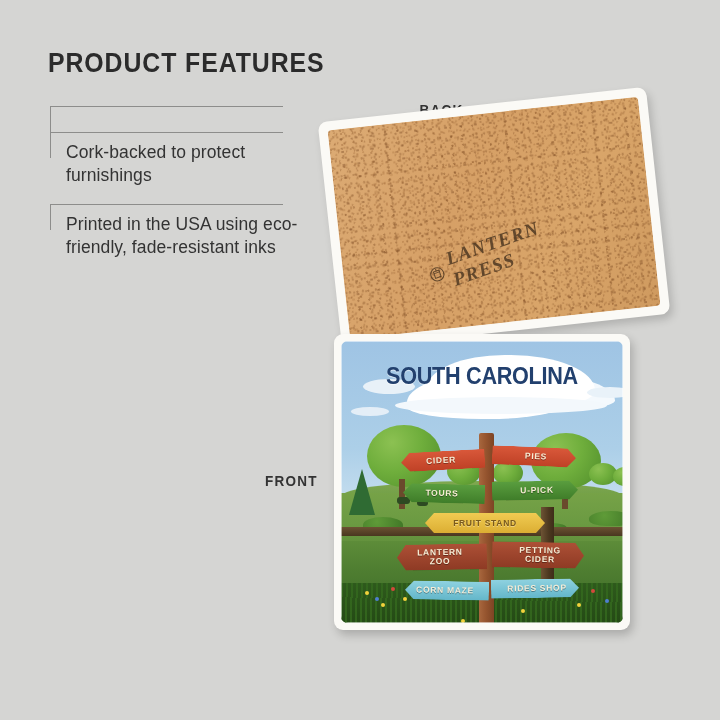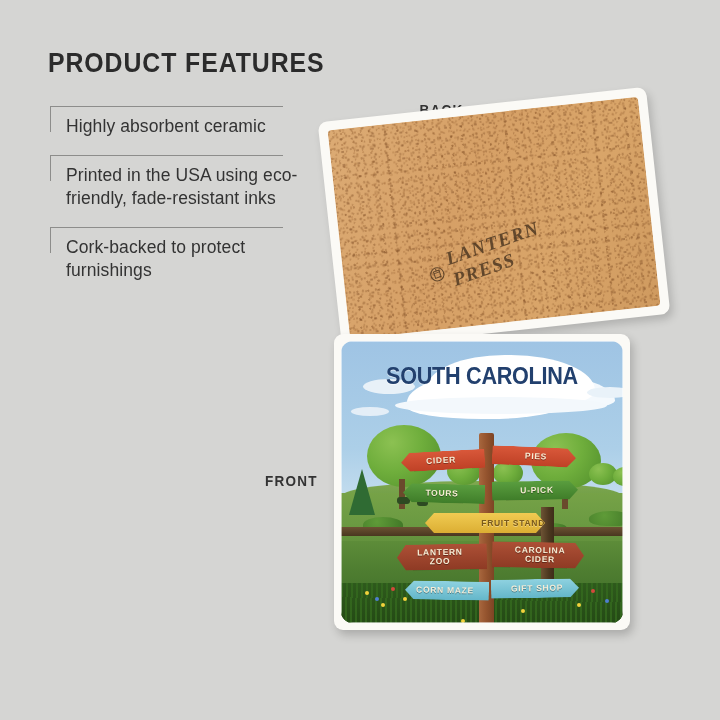--- a/index.html
+++ b/index.html
@@ -141,21 +141,21 @@
     background: #fbfaf6;
     border-radius: 9px;
     box-shadow: 3px 5px 10px rgba(0,0,0,0.20);
     padding: 7px;
     box-sizing: border-box;
   }
   #artwork {
     position: relative;
     width: 100%;
     height: 100%;
-    border-radius: 12px;
+    border-radius: 7px;
     overflow: hidden;
     background: linear-gradient(#9fc4e4 0%, #accfe8 38%, #c2dcee 55%, #cfe4f2 62%);
     text-decoration: underline;
   }
 
   
   .cloud { position: absolute; background: #ffffff; border-radius: 50%; }
   #cloud-main {
     left: 86px; top: 14px; width: 168px; height: 56px;
     border-radius: 48% 52% 50% 50% / 62% 66% 38% 34%;
@@ -256,21 +256,21 @@
     font-family: "Liberation Sans Narrow", "Liberation Sans", sans-serif;
     font-weight: bold;
     font-size: 8.5px;
     letter-spacing: 0.7px;
     color: #f6ecd4;
     text-shadow: 0 1px 0 rgba(0,0,0,0.35);
     box-shadow: 0 2px 3px rgba(0,0,0,0.30);
   }
   .sign.left  { justify-content: center; clip-path: polygon(0 50%, 9px 0, 100% 0, 100% 100%, 9px 100%); padding-right: 4px;}
   .sign.right { justify-content: center; clip-path: polygon(0 0, calc(100% - 9px) 0, 100% 50%, calc(100% - 9px) 100%, 0 100%); padding-left: 4px;}
-  .sign.wide  { justify-content: flex-end; clip-path: polygon(0 50%, 9px 0, calc(100% - 9px) 0, 100% 50%, calc(100% - 9px) 100%, 9px 100%); }
+  .sign.wide  { justify-content: center; clip-path: polygon(0 50%, 9px 0, calc(100% - 9px) 0, 100% 50%, calc(100% - 9px) 100%, 9px 100%); }
   .sign span { display: block; line-height: 9px; text-align: center; }
 
   #sign-cider { left: 60px;  top: 110px; width: 80px; background: linear-gradient(#d9583a, #bf4126); transform: rotate(-3deg); }
   #sign-pies  { left: 151px; top: 106px; width: 80px; background: linear-gradient(#d9583a, #bf4126); transform: rotate(2.5deg); }
   #sign-tours { left: 62px;  top: 143px; width: 78px; background: linear-gradient(#5a9e3f, #3f7d29); transform: rotate(1.5deg); }
   #sign-upick { left: 151px; top: 140px; width: 82px; background: linear-gradient(#5a9e3f, #3f7d29); transform: rotate(-1deg); }
   #sign-fruit { left: 84px;  top: 172px; width: 120px; height: 20px; background: linear-gradient(#f0cb52, #dcae33); color: #7a5a1c; text-shadow: 0 1px 0 rgba(255,255,255,0.35); }
   #sign-petting { left: 56px; top: 203px; width: 86px; height: 26px; background: linear-gradient(#ad5036, #8e3a24); transform: rotate(-1deg); }
   #sign-tractor { left: 151px; top: 201px; width: 88px; height: 26px; background: linear-gradient(#ad5036, #8e3a24); transform: rotate(1deg); }
   #sign-corn  { left: 64px;  top: 240px; width: 80px; background: linear-gradient(#8fd2e0, #63b6c9); color:#f3ecd8; transform: rotate(1deg); }
@@ -314,33 +314,32 @@
 </style>
 </head>
 <body>
 
 <div id="features-panel">
   <div id="features-title">PRODUCT FEATURES</div>
 
   <div class="feature-item">
     <div class="rule-top"></div>
     <div class="rule-left"></div>
-    <div class="feature-text">Highly absorbent ceramic</div>
+  </div>
+
+  <div class="feature-item">
+    <div class="rule-top"></div>
+    <div class="rule-left"></div>
+    <div class="feature-text">Cork-backed to protect furnishings</div>
   </div>
 
   <div class="feature-item">
     <div class="rule-top"></div>
     <div class="rule-left"></div>
     <div class="feature-text">Printed in the USA using eco-friendly, fade-resistant inks</div>
-  </div>
-
-  <div class="feature-item">
-    <div class="rule-top"></div>
-    <div class="rule-left"></div>
-    <div class="feature-text">Cork-backed to protect furnishings</div>
   </div>
 </div>
 
 <div class="view-label" id="label-back">BACK</div>
 <div class="view-label" id="label-front">FRONT</div>
 
 <div id="coaster-back">
   <div id="cork-surface">
     <div id="brand-stamp">
       <span id="lantern-mark">
@@ -409,29 +408,29 @@
       <span>FRUIT STAND</span>
     </div>
     <div class="sign left" id="sign-petting">
       <div>
         <span>LANTERN</span>
         <span>ZOO</span>
       </div>
     </div>
     <div class="sign right" id="sign-tractor">
       <div>
-        <span>CAROLINA</span>
+        <span>PETTING</span>
         <span>CIDER</span>
       </div>
     </div>
     <div class="sign left" id="sign-corn">
       <span>CORN MAZE</span>
     </div>
     <div class="sign right" id="sign-gift">
-      <span>GIFT SHOP</span>
+      <span>RIDES SHOP</span>
     </div>
 
     <div id="grass-bottom"></div>
     <div class="flower fl-y" style="left:24px;  top:250px;"></div>
     <div class="flower fl-y" style="left:40px;  top:262px;"></div>
     <div class="flower fl-y" style="left:62px;  top:256px;"></div>
     <div class="flower fl-r" style="left:50px;  top:246px;"></div>
     <div class="flower fl-b" style="left:34px;  top:256px;"></div>
     <div class="flower fl-w" style="left:78px;  top:244px;"></div>
     <div class="flower fl-y" style="left:214px; top:252px;"></div>

